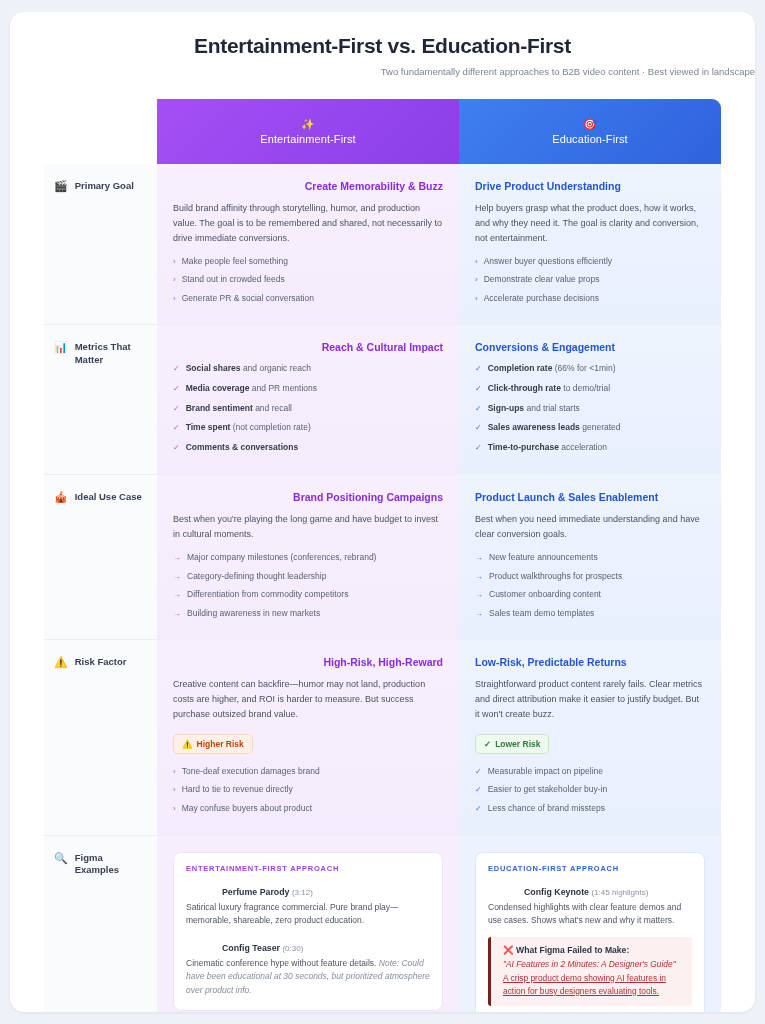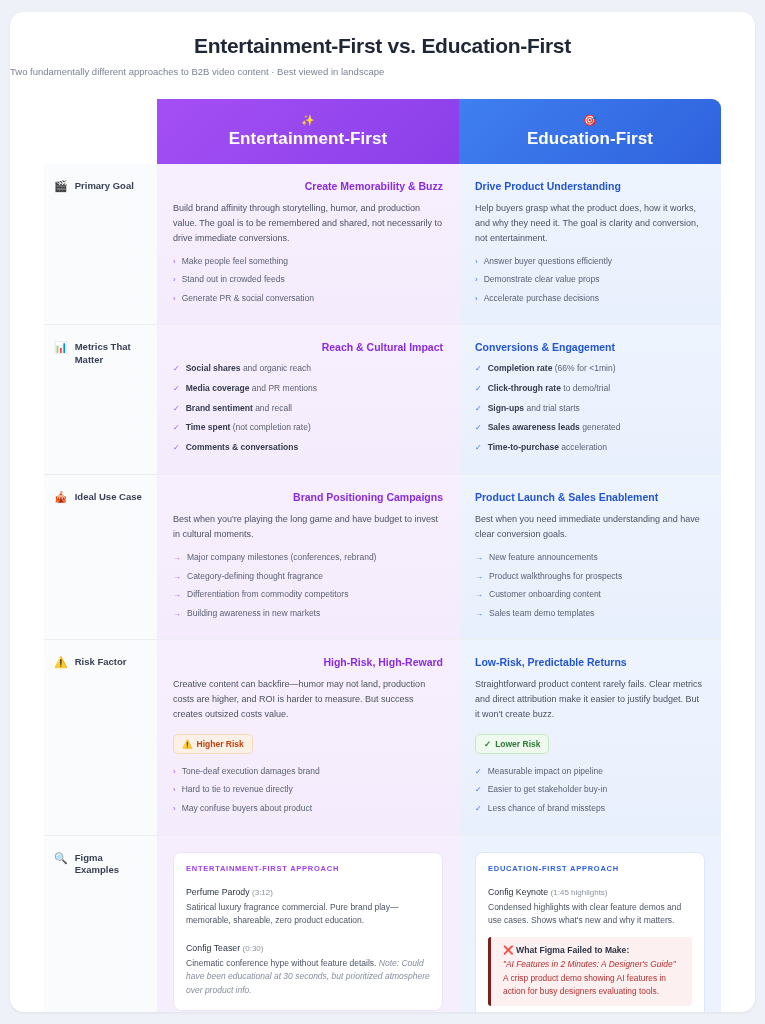--- a/index.html
+++ b/index.html
@@ -29,21 +29,21 @@
 
   
   .page-title {
     text-align: center;
     font-size: 21px;
     font-weight: bold;
     color: #1f2636;
     letter-spacing: -0.3px;
   }
   .page-sub {
-    text-align: left;
+    text-align: right;
     font-size: 9.5px;
     color: #7b8396;
     margin-top: 8px;
   }
 
   
   .table {
     margin: 22px 34px 0 34px;
     width: 677px;
     border-radius: 9px 9px 0 0;
@@ -64,21 +64,21 @@
   }
   .th-edu {
     width: 262px;
     background: linear-gradient(135deg, #3f7ff0 0%, #2f62dd 100%);
     display: flex; flex-direction: column;
     align-items: center; justify-content: center;
     gap: 3px;
   }
   .th-emoji { font-size: 11px; line-height: 1; }
   .th-label {
-    color: #fff; font-size: 17px; font-weight: bold;
+    color: #fff; font-size: 11px; font-weight: normal;
     letter-spacing: .1px;
   }
 
   .trow { display: flex; border-bottom: 1px solid #eceef4; }
   .trow:last-child { border-bottom: none; }
   .cell-label {
     width: 113px;
     background: #fafbfd;
     padding: 16px 10px 10px 10px;
     display: flex; gap: 7px; align-items: flex-start;
@@ -137,32 +137,32 @@
   }
   .ex-card.edu { border-color: #dce7fb; }
   .ex-kicker {
     font-size: 7.5px; font-weight: bold; letter-spacing: .75px;
     margin-bottom: 8px;
   }
   .ex-kicker.ent { color: #9f40ef; }
   .ex-kicker.edu { color: #2f62dd; }
   .ex-item { margin-bottom: 9px; }
   .ex-item:last-child { margin-bottom: 0; }
-  .ex-name { font-size: 8.8px; font-weight: normal; color: #2c3446; }
+  .ex-name { font-size: 8.8px; font-weight: bold; color: #2c3446; margin-left: 36px; }
   .ex-dur { font-size: 8px; color: #8d93a4; font-weight: normal; }
   .ex-text { font-size: 8.5px; color: #4d5466; line-height: 1.6; margin-top: 2px; }
   .ex-note { font-style: italic; color: #868d9f; }
 
   .fail-box {
     background: #fdf0f0; border-left: 3px solid #7f1d1d;
     border-radius: 3px; padding: 8px 12px; margin-top: 9px;
   }
   .fail-title { font-size: 8.6px; font-weight: bold; color: #2c3446; margin-bottom: 4px; }
   .fail-quote { font-size: 8.4px; font-style: italic; color: #b23030; margin-bottom: 3px; }
-  .fail-desc { font-size: 8.4px; color: #b23030; line-height: 1.55; }
+  .fail-desc { font-size: 8.4px; color: #b23030; line-height: 1.55; text-decoration: underline; }
 </style>
 </head>
 <body>
 
 <div class="page">
   <div class="card">
 
     <div class="page-title">Entertainment-First vs. Education-First</div>
     <div class="page-sub">Two fundamentally different approaches to B2B video content · Best viewed in landscape</div>
 
@@ -285,21 +285,21 @@
             <div class="cell-ent">
               <div class="c-title ent">Brand Positioning Campaigns</div>
               <div class="c-desc">Best when you're playing the long game and have budget to invest in cultural moments.</div>
               <ul class="blist">
                 <li>
                   <span class="mk ent">→</span>
                   <span>Major company milestones (conferences, rebrand)</span>
                 </li>
                 <li>
                   <span class="mk ent">→</span>
-                  <span>Category-defining thought fragrance</span>
+                  <span>Category-defining thought leadership</span>
                 </li>
                 <li>
                   <span class="mk ent">→</span>
                   <span>Differentiation from commodity competitors</span>
                 </li>
                 <li>
                   <span class="mk ent">→</span>
                   <span>Building awareness in new markets</span>
                 </li>
               </ul>
@@ -327,21 +327,21 @@
               </ul>
             </div>
           </div>
           <div class="trow">
             <div class="cell-label">
               <span class="emo">⚠️</span>
               <span class="lab">Risk Factor</span>
             </div>
             <div class="cell-ent">
               <div class="c-title ent">High-Risk, High-Reward</div>
-              <div class="c-desc">Creative content can backfire—humor may not land, production costs are higher, and ROI is harder to measure. But success creates outsized costs value.</div>
+              <div class="c-desc">Creative content can backfire—humor may not land, production costs are higher, and ROI is harder to measure. But success purchase outsized brand value.</div>
               <div><span class="badge high">
                   <span>⚠️</span>
                   <span>Higher Risk</span>
                 </span></div>
               <ul class="blist">
                 <li>
                   <span class="mk ent">›</span>
                   <span>Tone-deaf execution damages brand</span>
                 </li>
                 <li>

